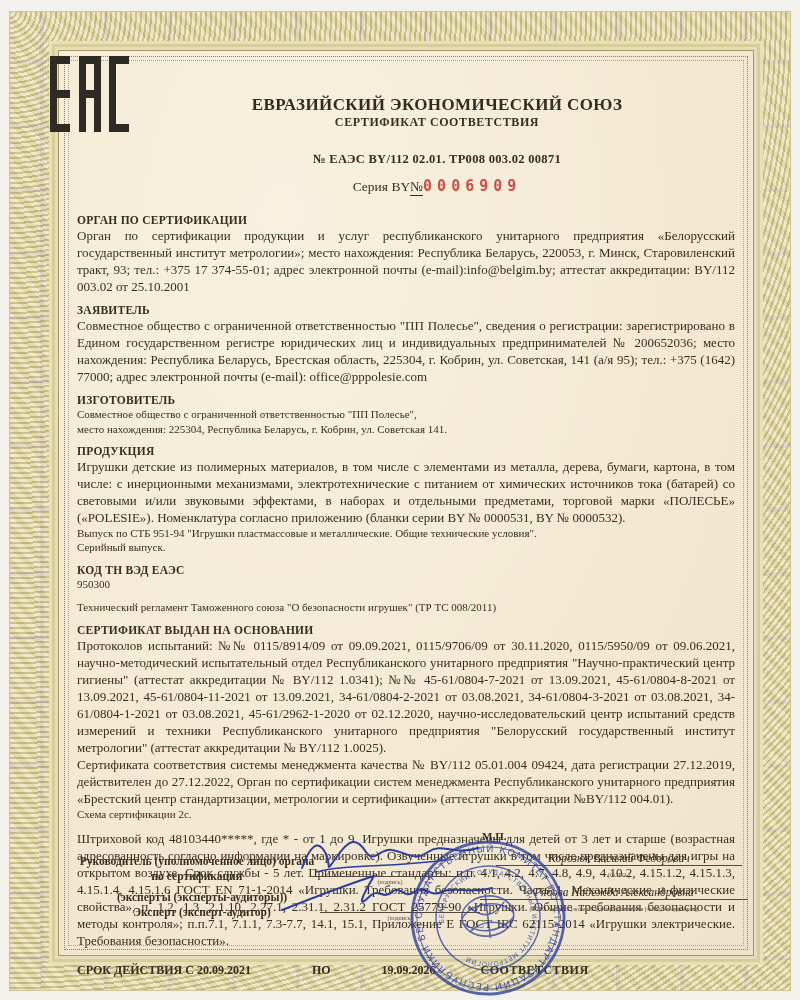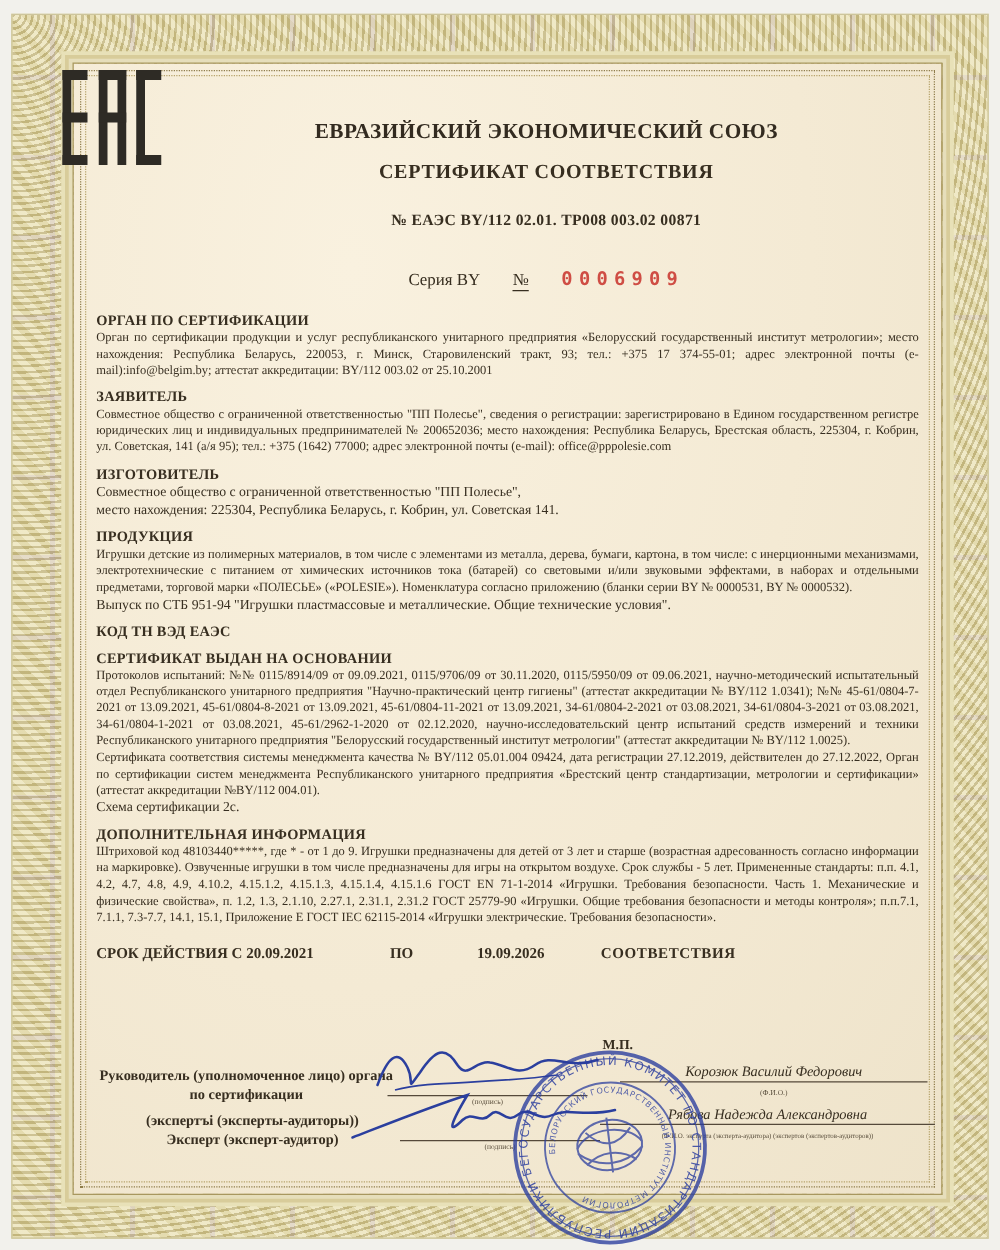--- a/index.html
+++ b/index.html
@@ -28,33 +28,33 @@
     box-shadow:0 0 0 3px #e6debb, 0 0 0 6px #d8cc9a, 0 0 0 9px #e8e1b8;
   }
   .plate::before{content:"";position:absolute;inset:5px;border:1px dotted #8f7d4b;pointer-events:none;}
   .plate::after{content:"";position:absolute;inset:9px;border:1px dotted #b7a46c;pointer-events:none;}
   .content{position:absolute;inset:0;padding:20px 18px 0 18px;}
 
   
   .eac{position:absolute;left:48px;top:52px;}
   .hdr{margin-left:62px;text-align:center;}
   .hdr-union{margin-top:24px;font-size:17px;font-weight:bold;letter-spacing:.4px;color:#332b20;}
-  .hdr-title{margin-top:14px;font-size:16px;font-weight:bold;letter-spacing:.6px;}
+  .hdr-title{font-size:12px;font-weight:bold;letter-spacing:.6px;}
   .hdr-number{margin-top:22px;font-size:12.5px;font-weight:bold;letter-spacing:.3px;}
-  .serial-row{margin-top:30px;font-size:13.5px;display:flex;justify-content:center;align-items:baseline;gap:26px;}
+  .serial-row{margin-top:10px;font-size:13.5px;display:flex;justify-content:center;align-items:baseline;}
   .serial-num{
     font-family:"DejaVu Sans Mono", monospace;
     font-size:15px;letter-spacing:5px;color:#cf4d44;font-weight:bold;
   }
 
   
   .sections{margin-top:18px;}
   .sec{margin-bottom:9px;}
   .sec-label{font-weight:bold;font-size:11.5px;letter-spacing:.25px;margin-bottom:1px;}
-  .sec-text{font-size:10px;line-height:1.31;text-align:justify;}
+  .sec-text{font-size:13px;line-height:1.31;text-align:justify;}
   .sec-line{font-size:11px;line-height:1.31;}
 
   
   .validity{margin-top:14px;font-size:12px;font-weight:bold;white-space:nowrap;}
   .validity .v-from{}
   .validity .v-po{margin-left:58px;}
   .validity .v-to{margin-left:48px;}
   .validity .v-incl{margin-left:42px;letter-spacing:.5px;}
 
   
@@ -105,38 +105,40 @@
       <div class="sec">
         <div class="sec-label">ИЗГОТОВИТЕЛЬ</div>
         <div class="sec-line">Совместное общество с ограниченной ответственностью "ПП Полесье",</div>
         <div class="sec-line">место нахождения:  225304, Республика Беларусь, г. Кобрин, ул. Советская 141.</div>
       </div>
 
       <div class="sec">
         <div class="sec-label">ПРОДУКЦИЯ</div>
         <div class="sec-text">Игрушки детские из полимерных материалов, в том числе с элементами из металла, дерева, бумаги, картона, в том числе: с инерционными механизмами, электротехнические с питанием от химических источников тока (батарей) со световыми и/или звуковыми эффектами, в наборах и отдельными предметами, торговой марки «ПОЛЕСЬЕ» («POLESIE»). Номенклатура согласно приложению (бланки серии BY № 0000531, BY № 0000532).</div>
         <div class="sec-line">Выпуск по СТБ 951-94 "Игрушки пластмассовые и металлические. Общие технические условия".</div>
+        <div class="sec-line">Серийный выпуск.</div>
       </div>
 
       <div class="sec">
         <div class="sec-label">КОД ТН ВЭД ЕАЭС</div>
-      </div>
-
-      <div class="sec">
+        <div class="sec-line">950300</div>
+      </div>
+
+      <div class="sec">
+        <div class="sec-line">Технический регламент Таможенного союза  "О безопасности игрушек" (ТР ТС 008/2011)</div>
       </div>
 
       <div class="sec">
         <div class="sec-label">СЕРТИФИКАТ ВЫДАН НА ОСНОВАНИИ</div>
         <div class="sec-text">Протоколов испытаний: №№ 0115/8914/09 от 09.09.2021, 0115/9706/09 от 30.11.2020, 0115/5950/09 от 09.06.2021, научно-методический испытательный отдел Республиканского унитарного предприятия "Научно-практический центр гигиены" (аттестат аккредитации № BY/112 1.0341); №№ 45-61/0804-7-2021 от 13.09.2021, 45-61/0804-8-2021 от 13.09.2021, 45-61/0804-11-2021 от 13.09.2021, 34-61/0804-2-2021 от 03.08.2021, 34-61/0804-3-2021 от 03.08.2021, 34-61/0804-1-2021 от 03.08.2021,  45-61/2962-1-2020 от 02.12.2020, научно-исследовательский центр испытаний средств измерений и техники Республиканского унитарного предприятия "Белорусский государственный институт метрологии" (аттестат аккредитации № BY/112 1.0025).</div>
         <div class="sec-text">Сертификата соответствия системы менеджмента качества № BY/112 05.01.004 09424, дата регистрации 27.12.2019, действителен до 27.12.2022, Орган по сертификации систем менеджмента Республиканского унитарного предприятия «Брестский центр стандартизации, метрологии и сертификации» (аттестат аккредитации №BY/112 004.01).</div>
         <div class="sec-line">Схема сертификации 2с.</div>
       </div>
 
       <div class="sec">
-        <div class="sec-label">ДОПОЛНИТЕЛЬНАЯ ИНФОРМАЦИЯ</div>
         <div class="sec-text">Штриховой код 48103440*****, где * - от 1 до 9. Игрушки предназначены для детей от 3 лет и старше (возрастная адресованность согласно информации на маркировке). Озвученные игрушки в том числе предназначены для игры на открытом воздухе. Срок службы - 5 лет. Примененные стандарты: п.п. 4.1, 4.2, 4.7, 4.8, 4.9, 4.10.2, 4.15.1.2, 4.15.1.3, 4.15.1.4, 4.15.1.6 ГОСТ EN 71-1-2014 «Игрушки. Требования безопасности. Часть 1. Механические и физические свойства», п. 1.2, 1.3, 2.1.10, 2.27.1, 2.31.1, 2.31.2 ГОСТ 25779-90 «Игрушки. Общие требования безопасности и методы контроля»; п.п.7.1, 7.1.1, 7.3-7.7, 14.1, 15.1, Приложение Е ГОСТ IEC 62115-2014 «Игрушки электрические. Требования безопасности».</div>
       </div>
 
       <div class="validity">
         <span>СРОК ДЕЙСТВИЯ С</span>
         <span class="v-from">20.09.2021</span>
         <span class="v-po">ПО</span>
         <span class="v-to">19.09.2026</span>
         <span class="v-incl">СООТВЕТСТВИЯ</span>
       </div>

